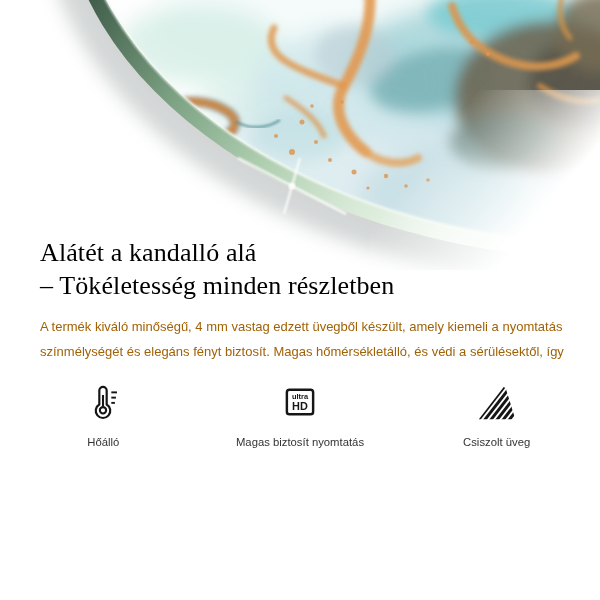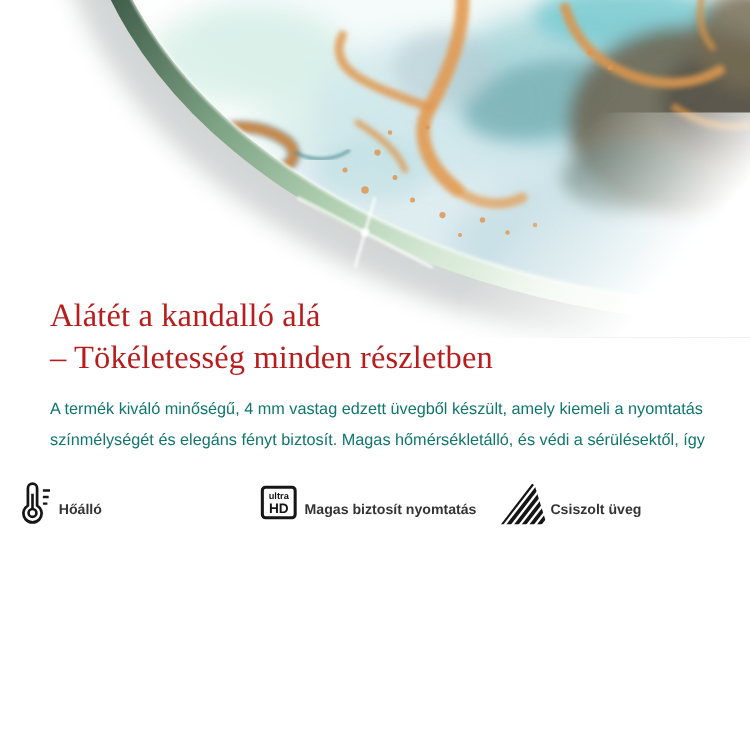--- a/index.html
+++ b/index.html
@@ -13,48 +13,47 @@
   .hero { position: relative; height: 236px; }
   .hero svg { position: absolute; top: 0; left: 0; }
   
   .text-block { position: relative; z-index: 2; padding: 0 40px; }
   .page-title {
     margin: 0;
     font-family: "Liberation Serif", "DejaVu Serif", serif;
     font-weight: 400;
     font-size: 26px;
     line-height: 33px;
-    color: #b91c1c;
+    color: #000000;
     letter-spacing: 0.1px;
   }
   .description { margin-top: 13px; }
   .description .line {
     font-size: 13px;
     line-height: 24.5px;
-    color: #0f766e;
+    color: #a16207;
     white-space: nowrap;
   }
   
   .features {
     position: relative; z-index: 2;
     margin-top: 17px;
     padding: 0 5px;
     display: grid;
     grid-template-columns: repeat(3, 1fr);
     row-gap: 13px;
   }
-  .feature { display: flex; flex-direction: row; align-items: center; }
+  .feature { display: flex; flex-direction: column; align-items: center; }
   .feature .icon-box { width: 42px; height: 42px; }
   .feature .feature-label {
     margin-top: 12px;
     font-size: 11.3px;
     line-height: 15px;
     color: #333333;
     text-align: center;
-    font-weight: bold;
   }
 </style>
 </head>
 <body>
 
 <div class="hero">
   <svg width="600" height="270" viewBox="0 0 600 270" aria-hidden="true">
     <defs>
       <clipPath id="marbleClip">
           <ellipse cx="623" cy="-125" rx="549" ry="370"></ellipse>

